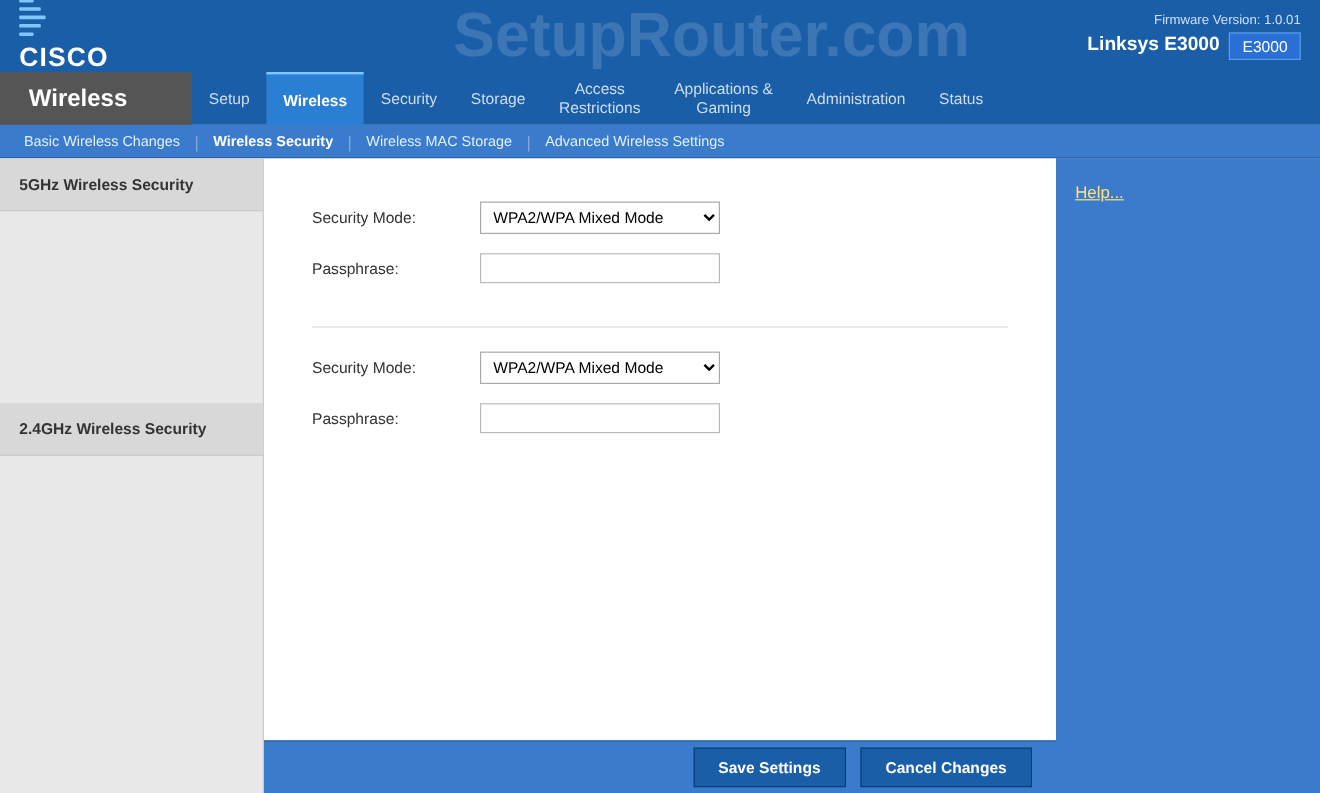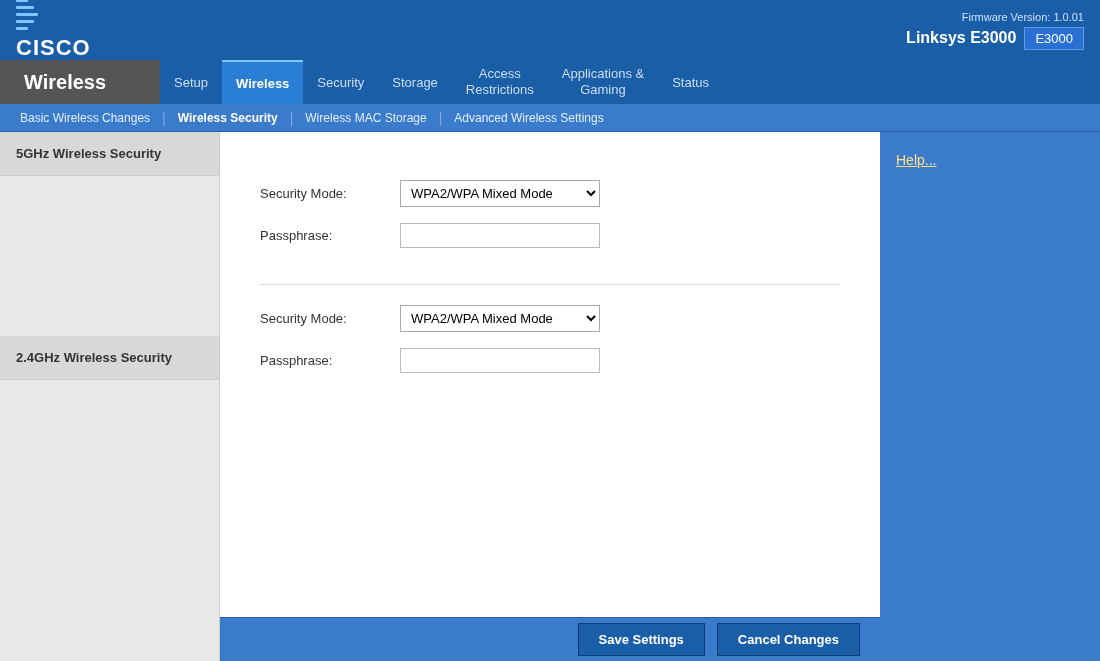--- a/index.html
+++ b/index.html
@@ -33,21 +33,21 @@
     
     .main { display: flex; height: calc(661px - 132px); }
 
     
     .sidebar { width: 220px; background: #e8e8e8; border-right: 1px solid #ccc; }
     .sidebar-section { padding: 14px 16px; font-size: 13px; font-weight: bold; color: #333; border-bottom: 1px solid #ccc; background: #d8d8d8; cursor: pointer; }
     .sidebar-section:first-child { margin-top: 0; }
 
     
     .content { flex: 1; background: #fff; padding: 0; display: flex; flex-direction: column; }
-    .form-area { flex: 1; padding: 20px 40px; margin-top: 12px; }
+    .form-area { flex: 1; padding: 20px 40px; }
 
     
     .section-block { margin-bottom: 20px; padding-bottom: 20px; border-bottom: 1px solid #ddd; }
     .section-block:last-child { border-bottom: none; }
 
     .form-row { display: flex; align-items: center; margin: 16px 0; }
     .form-label { width: 140px; color: #333; font-size: 13px; }
     .form-select { width: 200px; padding: 4px 6px; border: 1px solid #aaa; font-size: 13px; background: #fff; cursor: pointer; }
     .form-input { width: 200px; padding: 4px 6px; border: 1px solid #bbb; font-size: 13px; background: #fff; }
 
@@ -68,38 +68,40 @@
   <div class="cisco-logo">
     <div class="cisco-bars">
         <div style="height: 3px; width: 12px; background: rgb(126, 200, 255); border-radius: 1px; margin-bottom: 2px;"></div>
         <div style="height: 3px; width: 18px; background: rgb(126, 200, 255); border-radius: 1px; margin-bottom: 2px;"></div>
         <div style="height: 3px; width: 22px; background: rgb(126, 200, 255); border-radius: 1px; margin-bottom: 2px;"></div>
         <div style="height: 3px; width: 18px; background: rgb(126, 200, 255); border-radius: 1px; margin-bottom: 2px;"></div>
         <div style="height: 3px; width: 12px; background: rgb(126, 200, 255); border-radius: 1px; margin-bottom: 2px;"></div>
       </div>
     <div class="cisco-text">CISCO</div>
   </div>
+  <div class="watermark">SetupRouter.com</div>
   <div class="header-right">
     <div class="firmware-version">Firmware Version: 1.0.01</div>
     <div class="device-info">
       <div class="device-name">Linksys E3000</div>
       <div class="device-model">E3000</div>
     </div>
   </div>
 </div>
 
 <div class="nav-row">
   <div class="page-title">Wireless</div>
   <div class="nav-tabs">
     <div class="nav-tab">Setup</div>
     <div class="nav-tab active">Wireless</div>
     <div class="nav-tab">Security</div>
     <div class="nav-tab">Storage</div>
     <div class="nav-tab" style="text-align:center; line-height:1.2;">Access<br>Restrictions</div>
     <div class="nav-tab" style="text-align:center; line-height:1.2;">Applications &amp;<br>Gaming</div>
+    <div class="nav-tab">Administration</div>
     <div class="nav-tab">Status</div>
   </div>
 </div>
 
 <div class="sub-nav">
   <div class="sub-nav-item">Basic Wireless Changes</div>
   <div class="sub-nav-sep">|</div>
   <div class="sub-nav-item active">Wireless Security</div>
   <div class="sub-nav-sep">|</div>
   <div class="sub-nav-item">Wireless MAC Storage</div>

